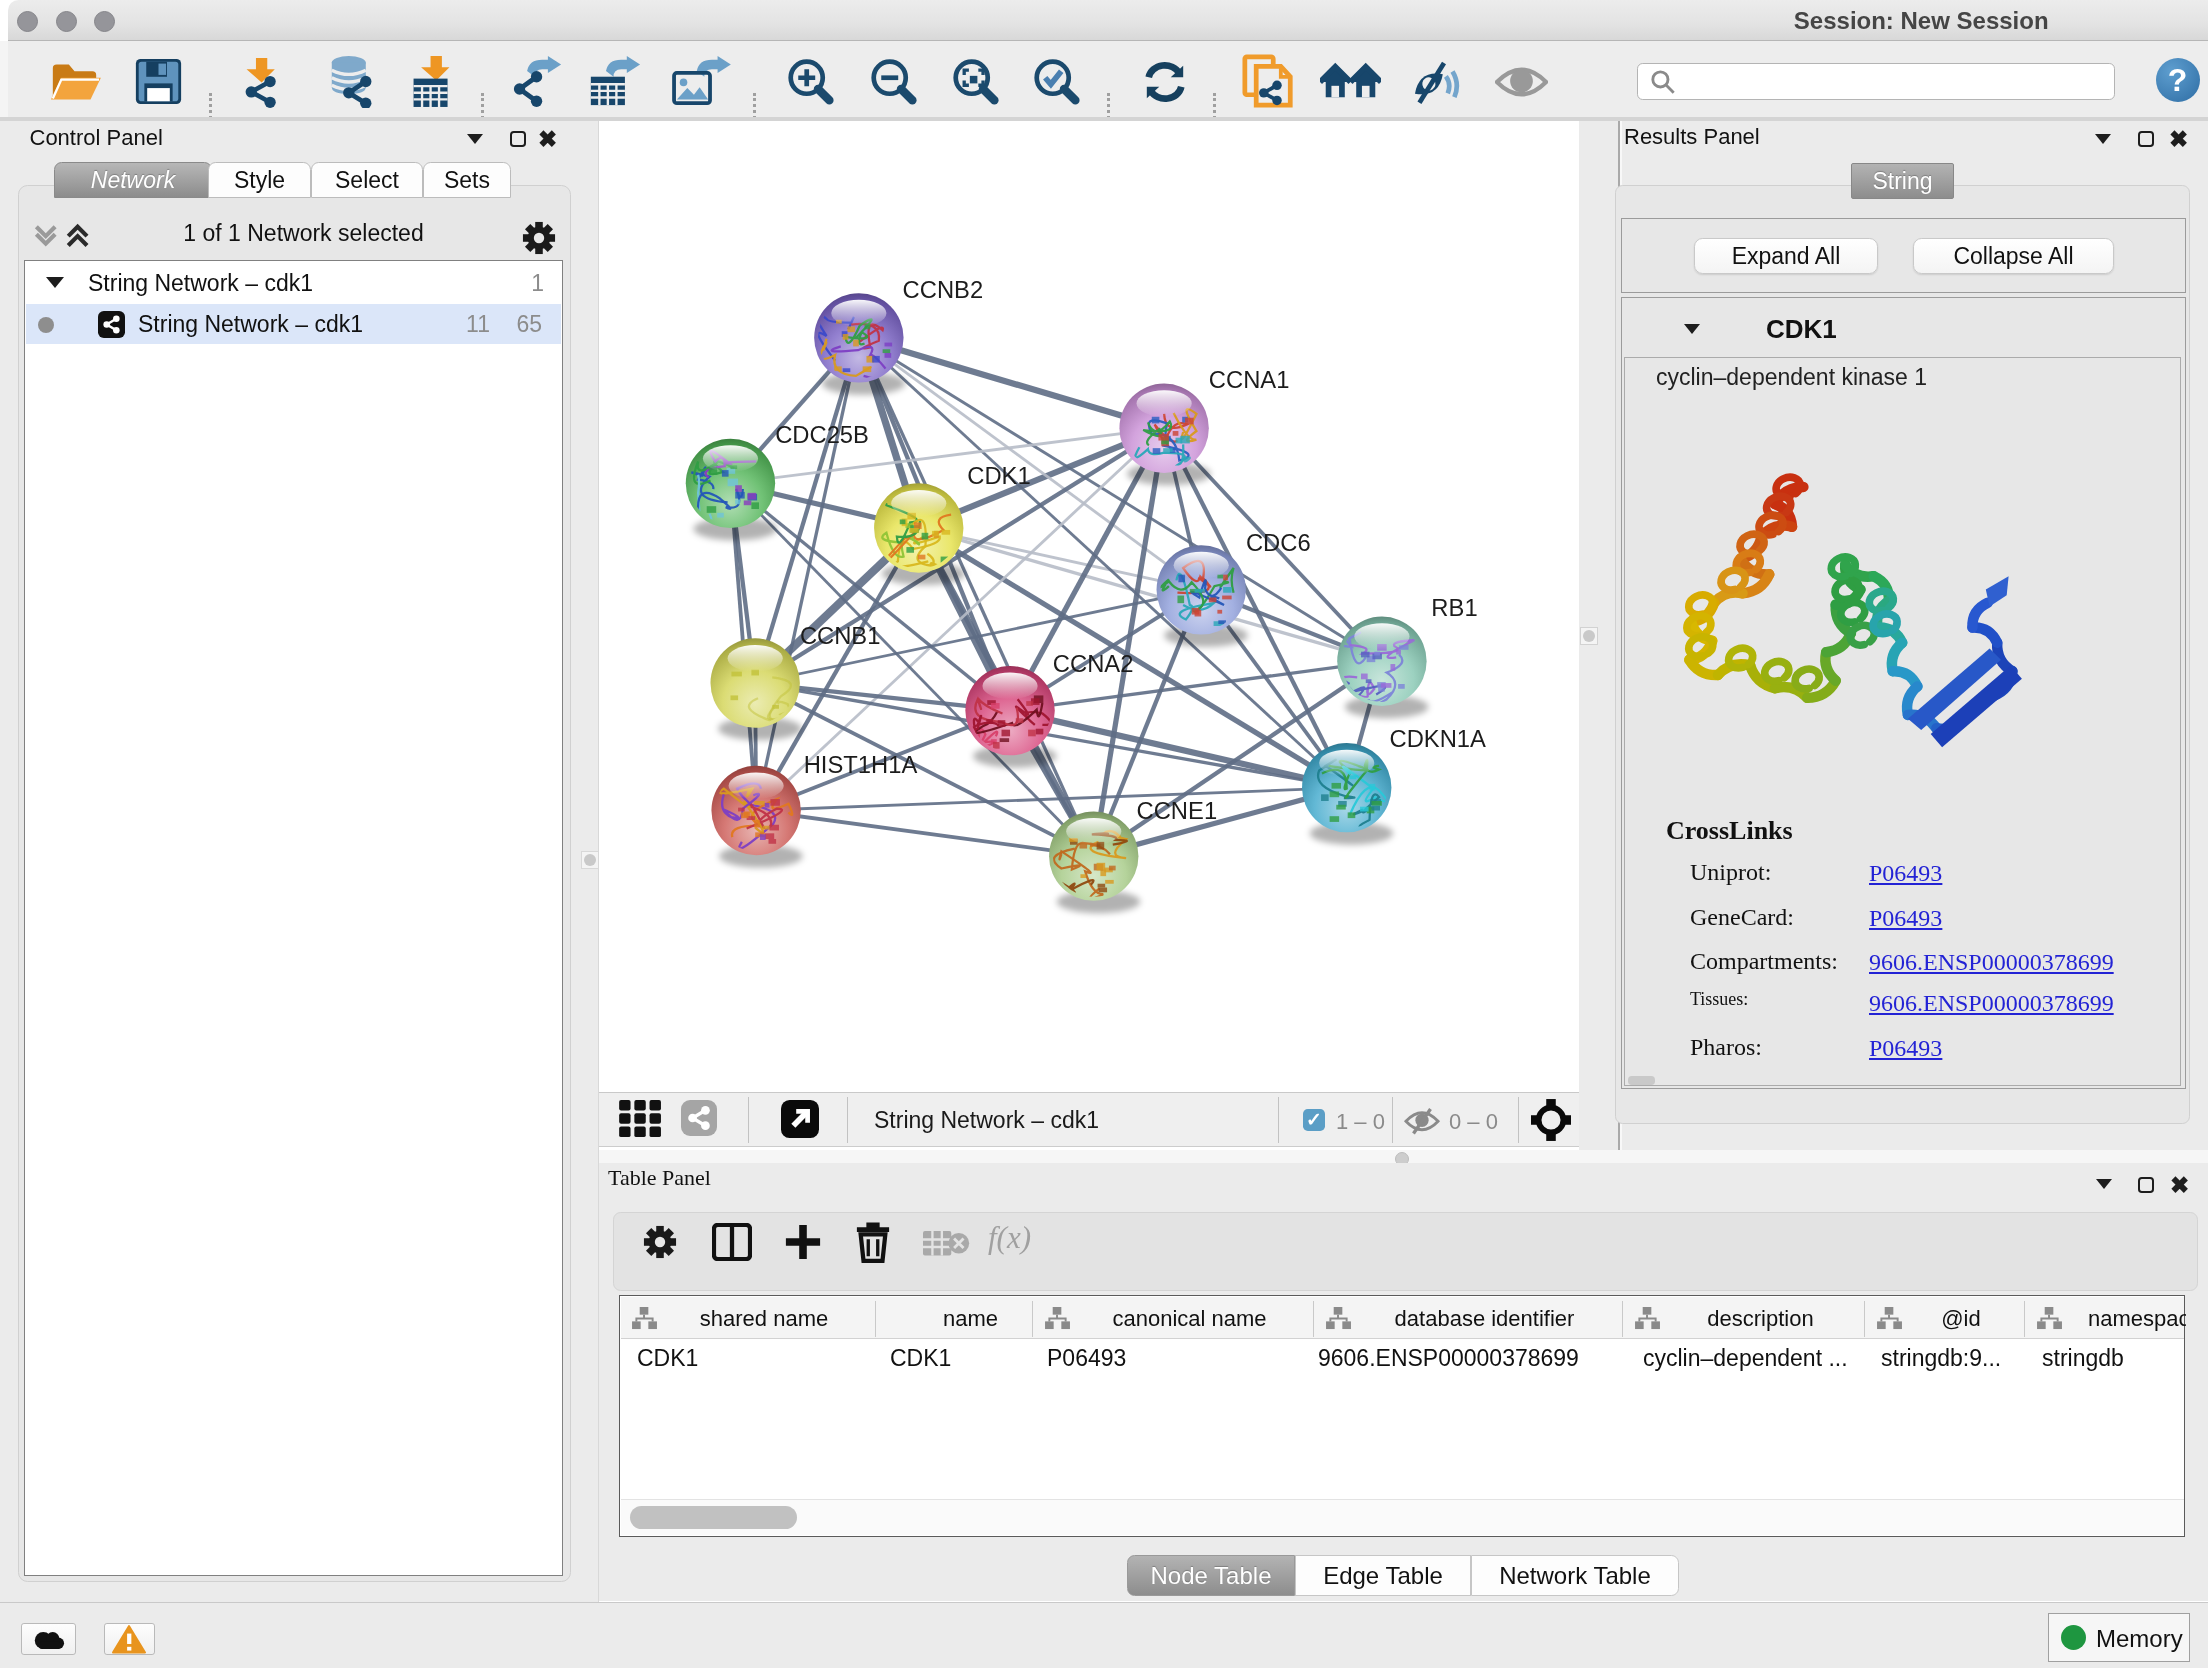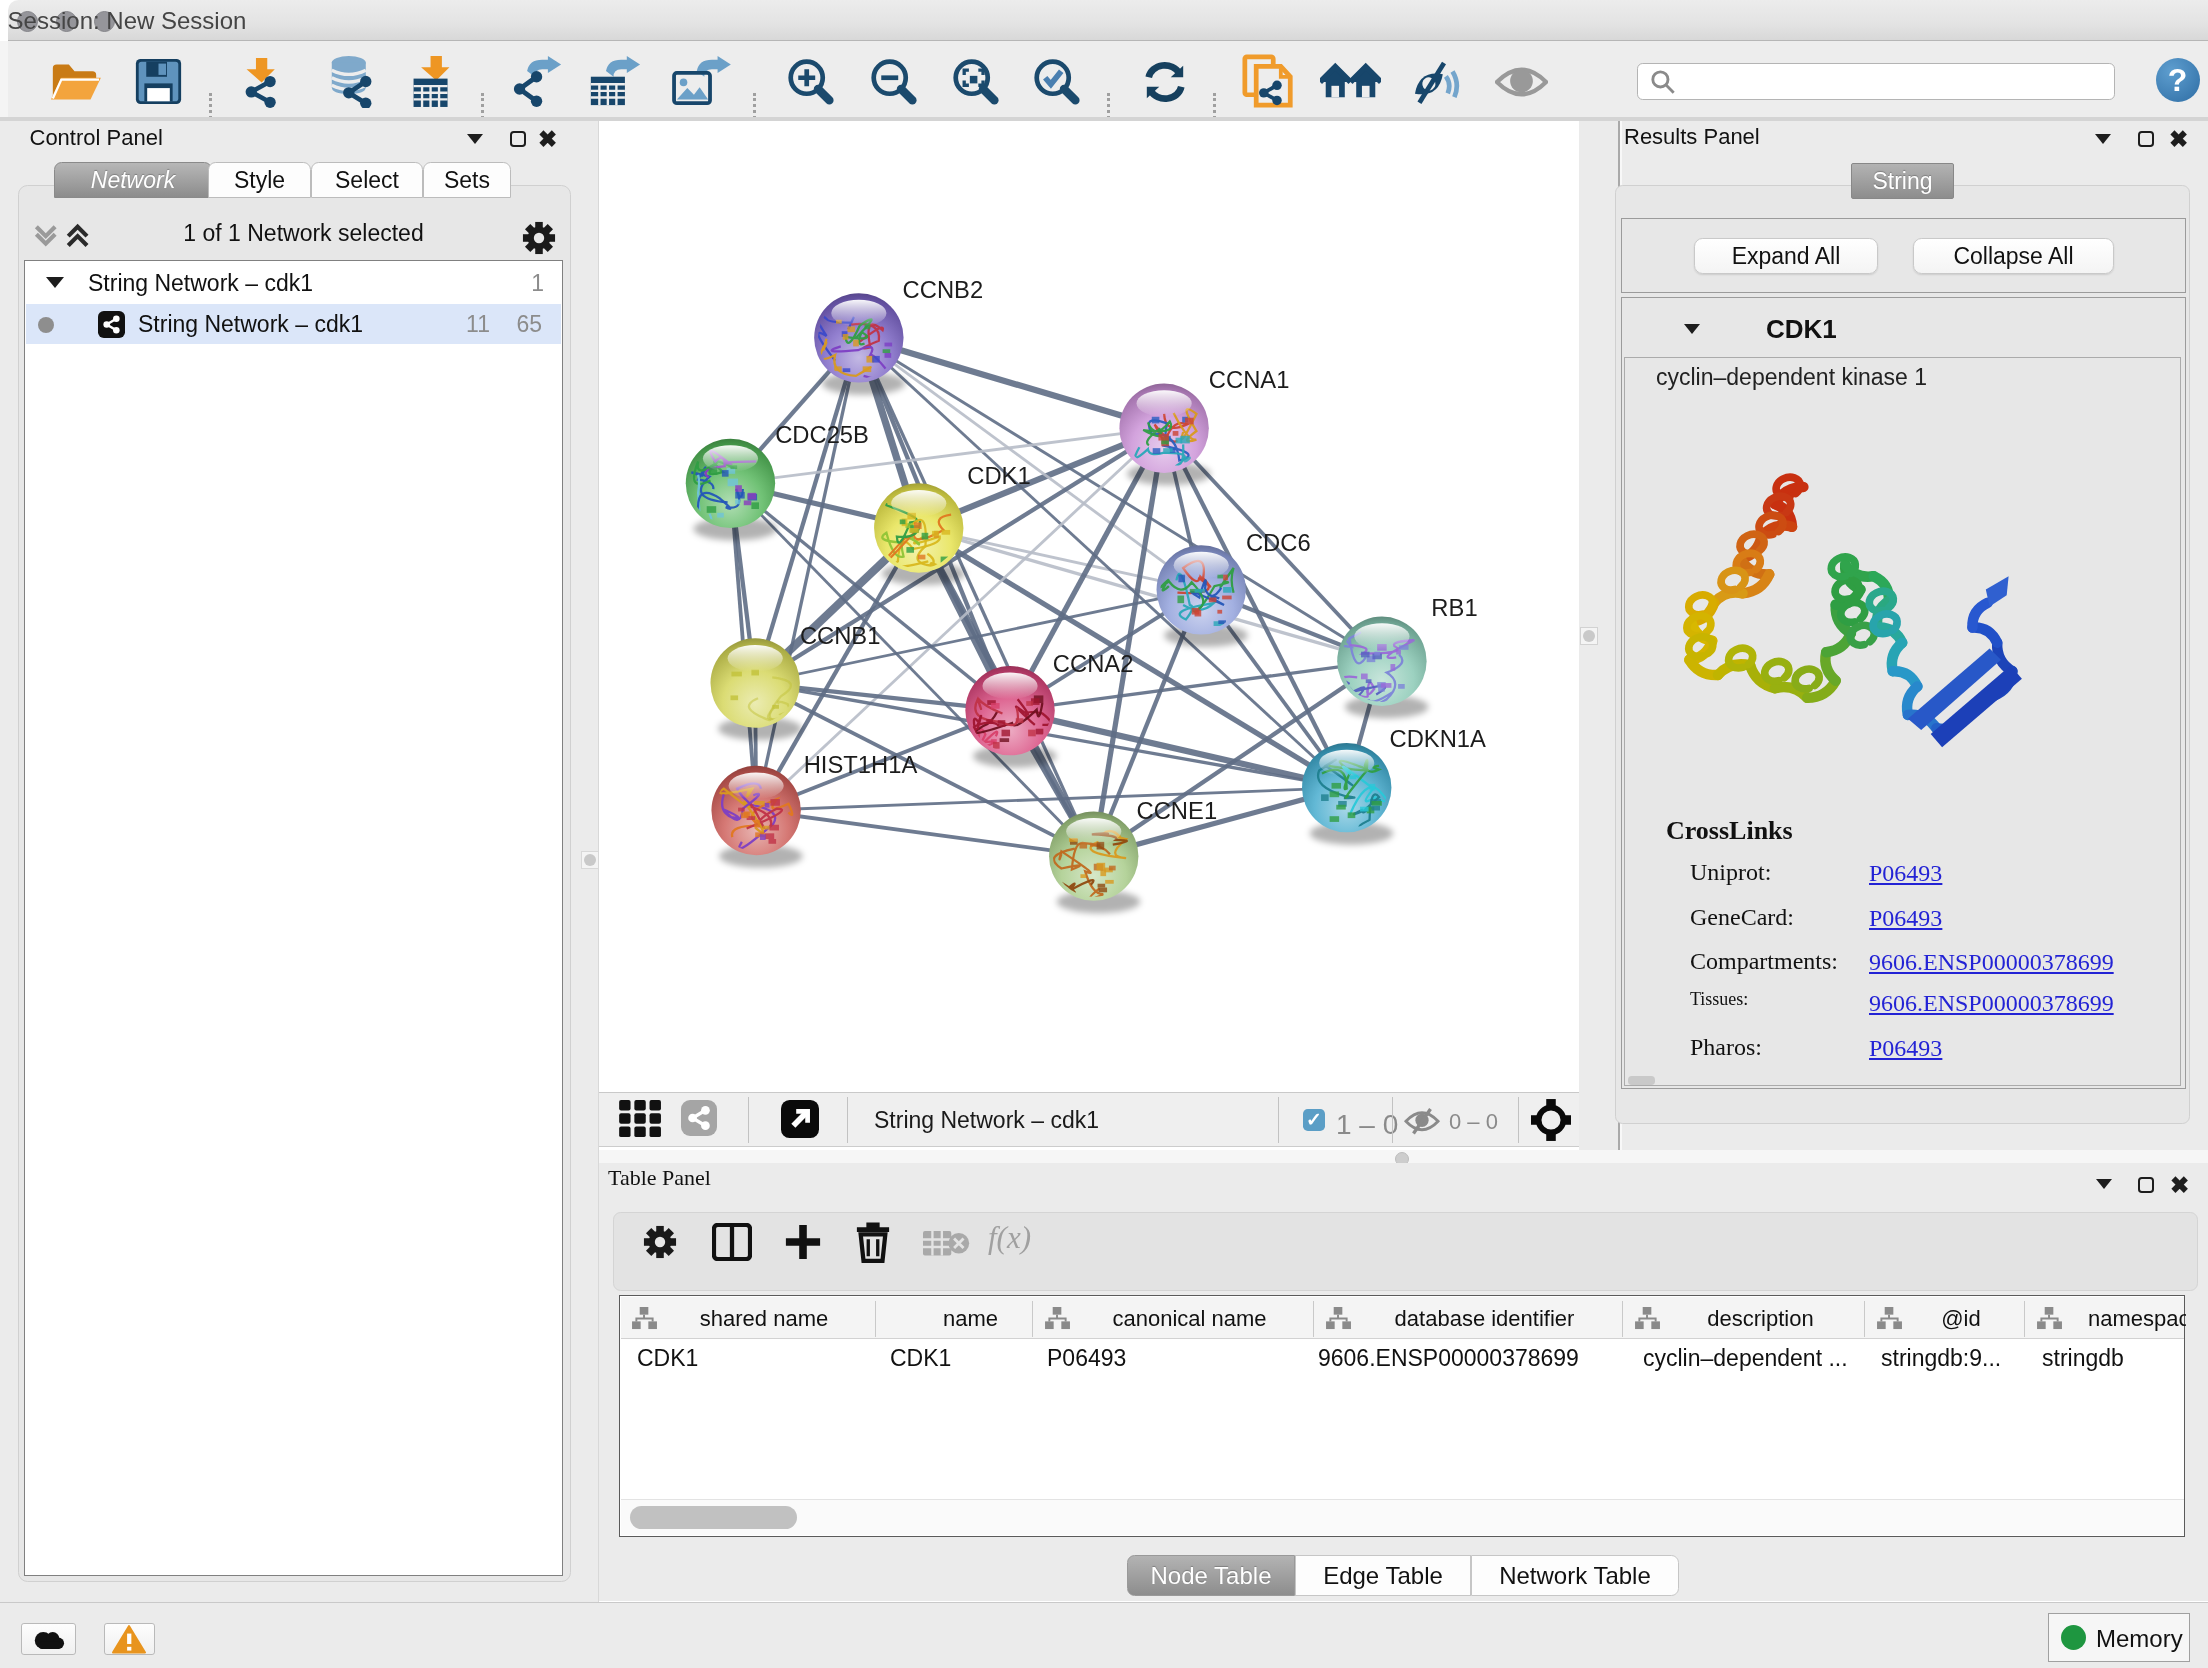--- a/index.html
+++ b/index.html
@@ -1,19 +1,19 @@
 <!DOCTYPE html>
 <html style="font-size:15px"><head><meta charset="utf-8">
 <style>
 * { margin:0; padding:0; box-sizing:border-box; }
 html,body { width:2208px; height:1668px; background:#ffffff; font-family:"Liberation Sans", sans-serif; overflow:hidden; }
 .abs { position:absolute; }
 #titlebar { left:7.6px; top:0; width:2201px; height:41px; background:linear-gradient(180deg,#ececec 0%,#e3e3e3 60%,#d8d8d8 100%); border-top-left-radius:10.5px; border-bottom:1px solid #b6b6b6; }
 .tl { position:absolute; top:10.5px; width:21px; height:21px; border-radius:50%; background:#95959a; border:1px solid #85858a; }
-#wintitle { position:absolute; top:6.7px; left:0; width:2041px; text-align:left; font-size:24px; font-weight:normal; color:#454545; }
+#wintitle { position:absolute; top:6.7px; left:0; width:2041px; text-align:right; font-size:24px; font-weight:bold; color:#454545; }
 #toolbar { left:7.6px; top:41px; width:2201px; height:76px; background:#ededed; }
 #toolbedge { left:0; top:117px; width:2208px; height:3.8px; background:#d4d4d4; }
 .vsep { position:absolute; top:52px; height:61px; width:0; border-left:3.8px dotted #9f9f9f; }
 #searchbox { position:absolute; left:1629px; top:22px; width:478px; height:37px; background:#fff; border:1.9px solid #b4b4b4; border-radius:5.7px; }
 .panelhead { font-size:22px; color:#111; }
 .triangle { width:0; height:0; border-left:8.6px solid transparent; border-right:8.6px solid transparent; border-top:10.5px solid #1d1d1d; }
 .sqbtn { width:16px; height:16px; border:2.4px solid #1d1d1d; border-radius:3.8px; }
 .xbtn { font-size:23px; font-weight:bold; color:#1d1d1d; line-height:1; }
 .tab { position:absolute; height:36px; border:1px solid #bcbcbc; border-radius:7.6px 7.6px 0 0; background:#fdfdfd; color:#111; font-size:23px; text-align:center; line-height:34px; }
 .tabsel { background:linear-gradient(180deg,#b7b7b7,#8c8c8c); color:#fff; border-color:#8a8a8a; text-shadow:0 -1px 1px rgba(0,0,0,0.25); }
@@ -712,21 +712,21 @@
 <div class="abs" style="left:748px;top:1097px;width:1px;height:46px;background:#c2c2c2;"></div>
 <svg class="abs" style="left:781px;top:1100px" width="38" height="38" viewBox="0 0 40 40">
     <rect x="0" y="0" width="40" height="40" rx="9" fill="#0a0a0a"></rect>
     <path d="M16 12 h12 v12" fill="none" stroke="#fff" stroke-width="5"></path>
     <path d="M26 14 L13 27" stroke="#fff" stroke-width="6"></path>
   </svg>
 <div class="abs" style="left:847px;top:1097px;width:1px;height:46px;background:#c2c2c2;"></div>
 <div class="abs" style="left:874px;top:1107px;font-size:23px;color:#1a1a1a;">String Network – cdk1</div>
 <div class="abs" style="left:1278px;top:1097px;width:1px;height:46px;background:#c2c2c2;"></div>
 <div class="abs" style="left:1303px;top:1109px;width:22px;height:22px;background:#5b9ec6;border-radius:4.8px;color:#fff;font-size:19px;font-weight:bold;text-align:center;line-height:22px;">✓</div>
-<div class="abs" style="left:1336px;top:1109px;font-size:28px;color:#8a8a8a;">1 – 0</div>
+<div class="abs" style="left:1336px;top:1109px;font-size:22px;color:#8a8a8a;">1 – 0</div>
 <div class="abs" style="left:1392px;top:1097px;width:1px;height:46px;background:#c2c2c2;"></div>
 <svg class="abs" style="left:1404px;top:1107px" width="36" height="28.5" viewBox="0 0 38 30">
     <path d="M2 15 Q19 -3 36 15 Q19 33 2 15 Z" fill="none" stroke="#8a8a8a" stroke-width="3"></path>
     <circle cx="19" cy="14" r="7" fill="#8a8a8a"></circle>
     <path d="M28 2 L10 28" stroke="#8a8a8a" stroke-width="3.5"></path>
   </svg>
 <div class="abs" style="left:1449px;top:1109px;font-size:22px;color:#8a8a8a;">0 – 0</div>
 <div class="abs" style="left:1518px;top:1097px;width:1px;height:46px;background:#c2c2c2;"></div>
 <svg class="abs" style="left:1531px;top:1099px" width="40" height="42" viewBox="0 0 42 44">
     <circle cx="21" cy="22" r="13" fill="none" stroke="#0a0a0a" stroke-width="6"></circle>

